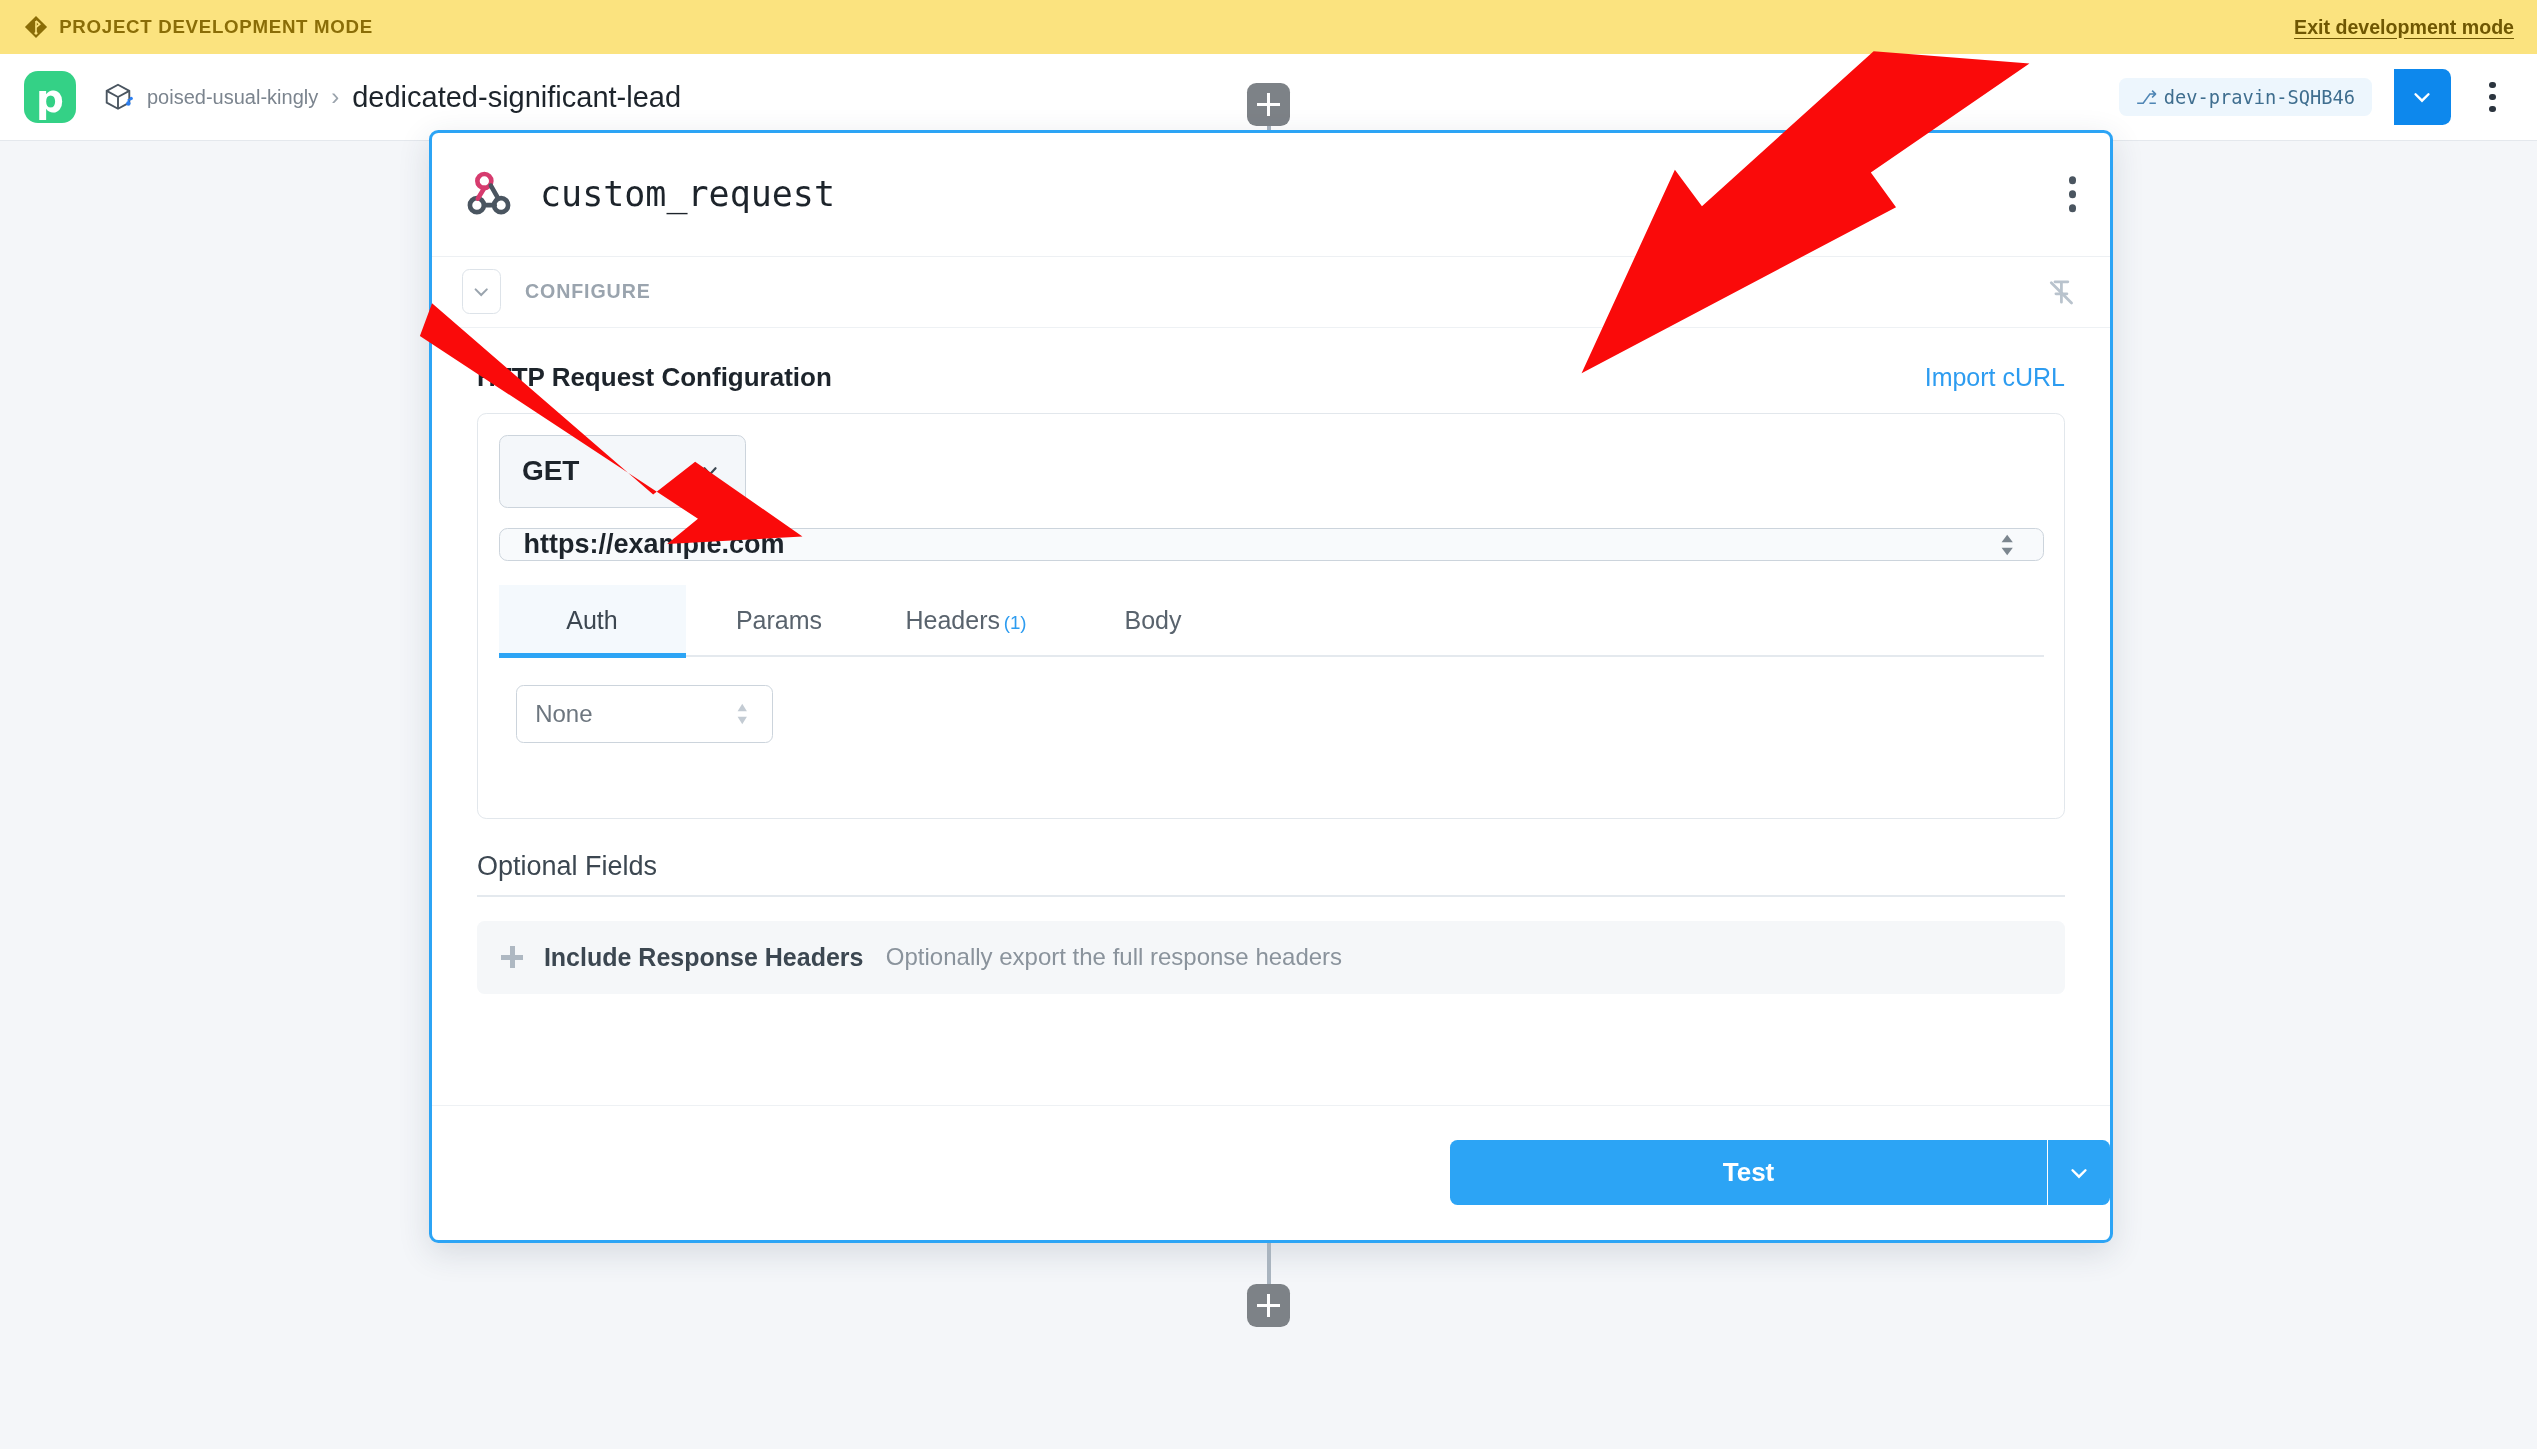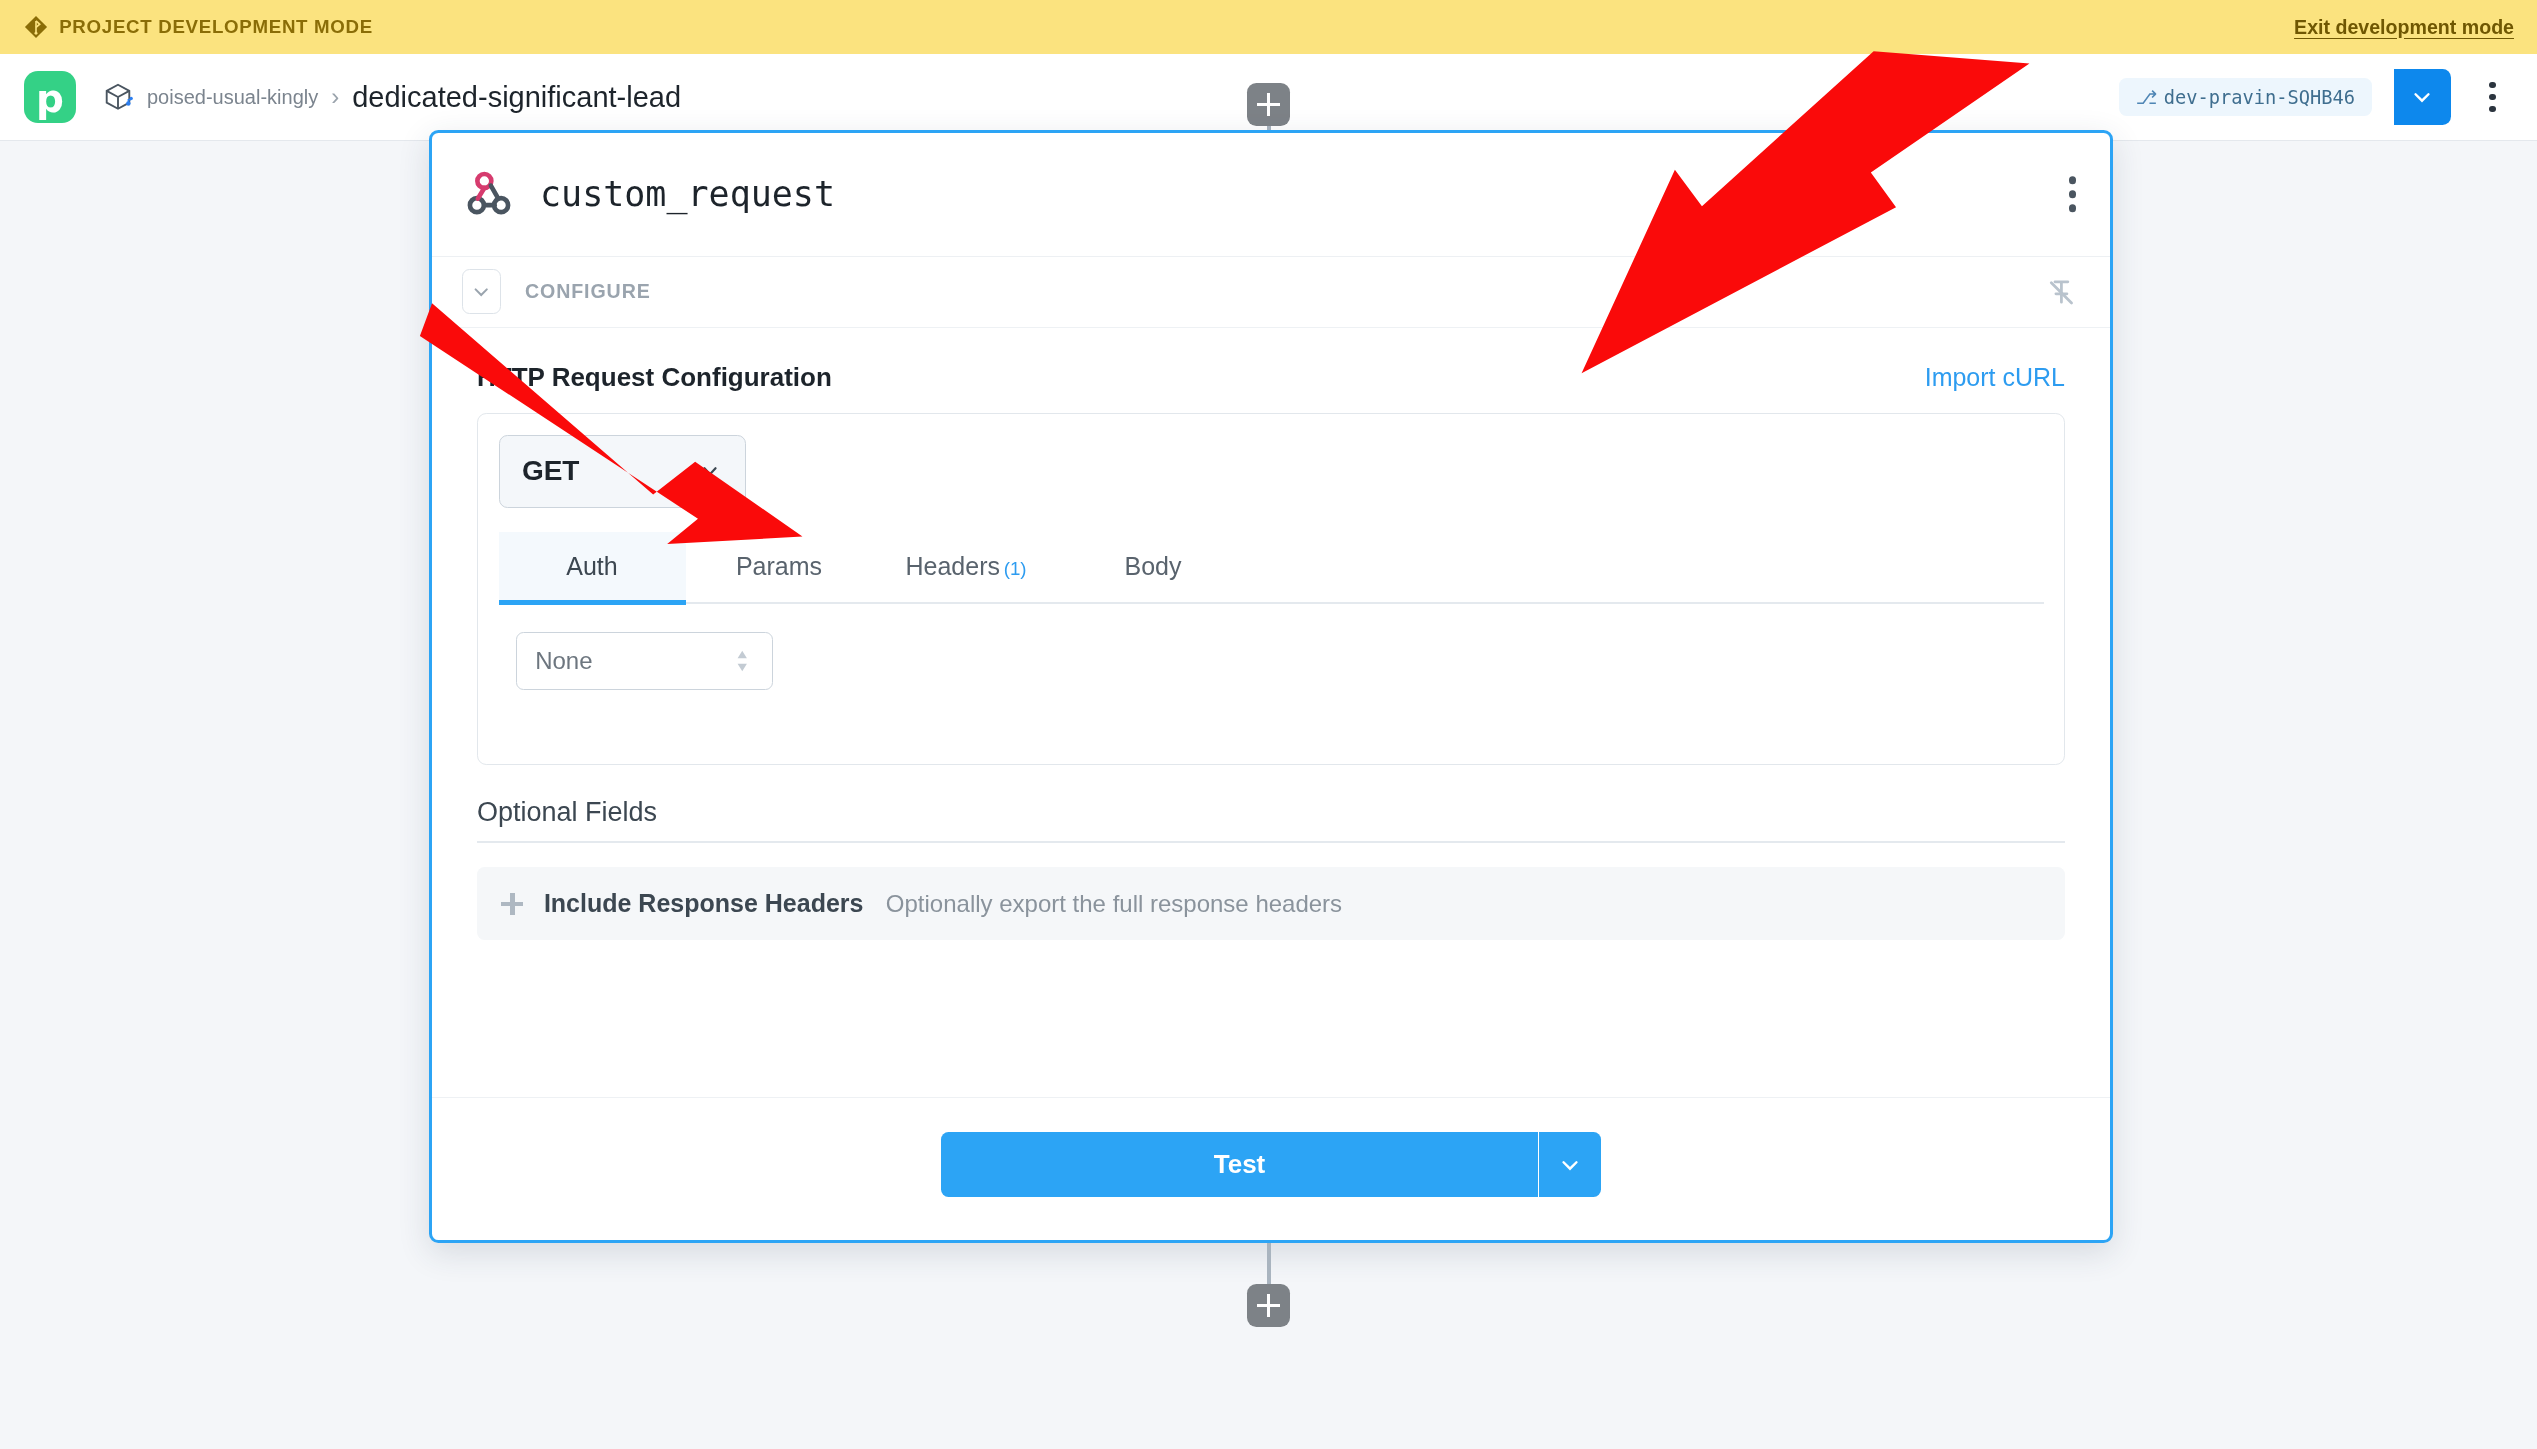--- a/index.html
+++ b/index.html
@@ -246,23 +246,23 @@
     content: ""; position: absolute; background: #aeb8c2;
   }
   .optional-plus::before { width: 22.4px; height: 4.7px; top: 9.3px; }
   .optional-plus::after  { width: 4.7px; height: 22.4px; left: 9.3px; }
   .optional-name {
     margin-left: 20.5px; font-size: 25px; font-weight: bold; color: #3c4751;
   }
   .optional-desc { margin-left: 22.4px; font-size: 24px; color: #8a939c; }
 
   .card-footer {
-    position: absolute; left: 0; bottom: 8px; width: 100%;
+    position: absolute; left: 0; bottom: 0; width: 100%;
     height: 135px; border-top: 1.9px solid #eef1f4;
-    display: flex; align-items: center; justify-content: center;
+    display: flex; align-items: center; justify-content: flex-end;
   }
   .test-group { display: flex; align-items: stretch; }
   .test-btn {
     width: 597px; height: 65px; background: #2ca4f5; color: #ffffff;
     border: none; border-radius: 7.5px 0 0 7.5px; cursor: pointer;
     font-size: 26px; font-weight: bold;
     font-family: "Liberation Sans", sans-serif;
   }
   .test-split {
     width: 63px; height: 65px; background: #2ca4f5;
@@ -383,20 +383,27 @@
 
       <div class="request-box">
 
         <div class="url-row">
           <div class="method-select">
             <span class="method-label">GET</span>
             <svg class="method-chevron" width="24" height="24" viewBox="0 0 26 26">
               <path d="M7 10 L13 16.5 L19 10" stroke="#3c4751" stroke-width="2.4" fill="none" stroke-linecap="round"></path>
             </svg>
           </div>
+          <div class="url-input" title="https://example.com">
+            <span class="url-value">https://example.com</span>
+            <svg class="url-spinner" width="22.4" height="30" viewBox="0 0 24 32">
+              <path d="M12 5 L18 13 L6 13 Z" fill="#7c868f"></path>
+              <path d="M12 27 L6 19 L18 19 Z" fill="#7c868f"></path>
+            </svg>
+          </div>
         </div>
 
         <div class="tabs">
           <div class="tab active">
             <span>Auth</span>
           </div>
           <div class="tab">
             <span>Params</span>
           </div>
           <div class="tab">

